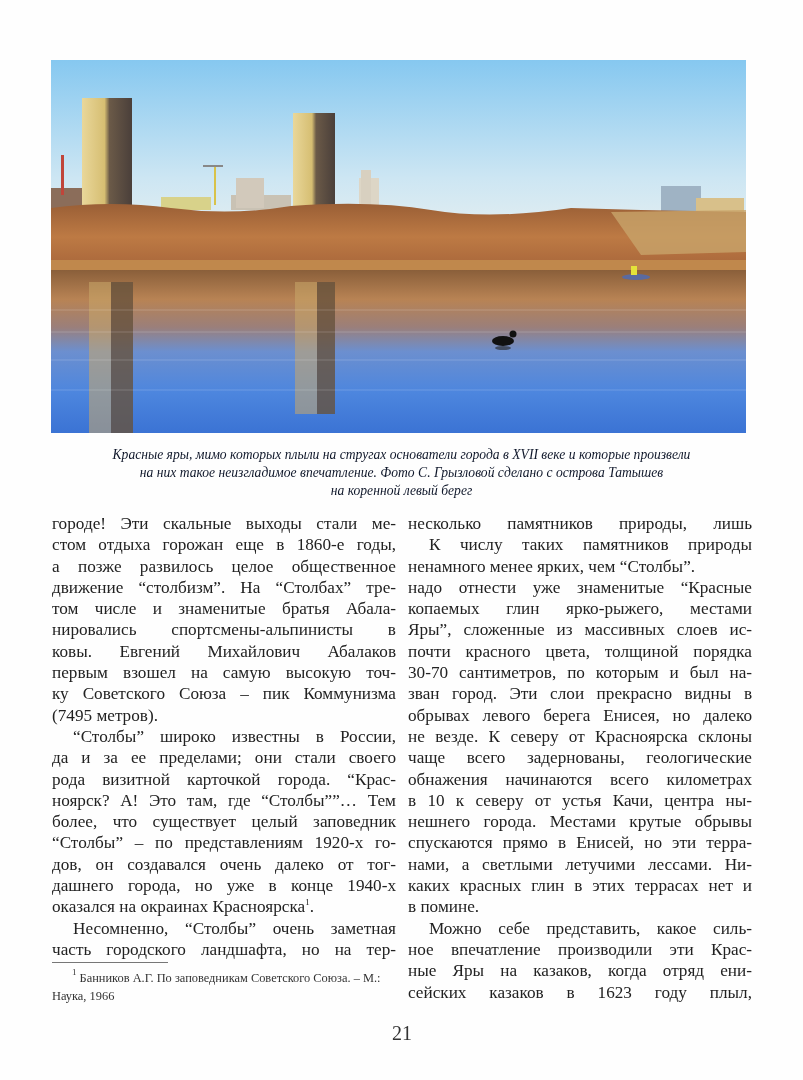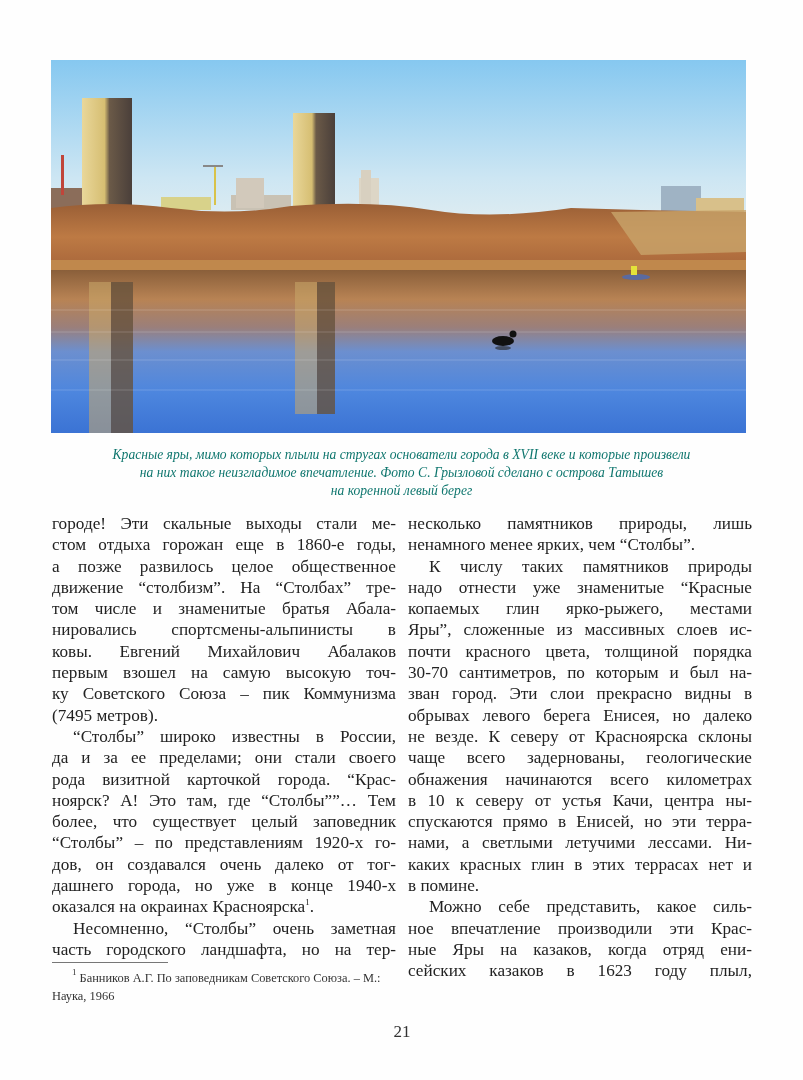--- a/index.html
+++ b/index.html
@@ -6,42 +6,42 @@
   body {
     width: 803px; height: 1080px; background: #fefefe; position: relative;
     overflow: hidden; font-family: "Liberation Serif", "DejaVu Serif", serif; color: #1e1e1e;
   }
   .photo {
     position: absolute; left: 51px; top: 60px; width: 695px; height: 373px; overflow: hidden;
   }
   .photo svg { display: block; }
   .caption {
     position: absolute; left: 40px; top: 446px; width: 723px;
-    text-align: center; font-style: italic; font-size: 13.6px; line-height: 18px; color: #0f766e;
+    text-align: center; font-style: italic; font-size: 13.6px; line-height: 18px; color: #0f172a;
   }
   .col {
     position: absolute; top: 513px; width: 344px;
     font-size: 17.2px; line-height: 21.3px; text-align: justify; color: #222;
   }
   .col-left { left: 52px; }
   .col-right { left: 408px; }
   .col .line { display: block; text-align: justify; text-align-last: justify; white-space: nowrap; }
   .col .line.last { text-align-last: left; }
   sup { font-size: 9px; vertical-align: 7px; line-height: 0; }
   .fn-rule {
     position: absolute; left: 52px; top: 962px; width: 116px; height: 1px; background: #777;
   }
   .footnote {
     position: absolute; left: 52px; top: 969px; width: 344px;
     font-size: 12.4px; line-height: 18px; color: #333; text-align: justify;
   }
   .footnote .first { text-indent: 20px; display:block; }
   .page-number {
     position: absolute; left: 380px; top: 1022px; width: 44px; text-align: center;
-    font-size: 17px; color: #333;
+    font-size: 20px; color: #333;
   }
 </style>
 </head>
 <body>
 
 <div class="photo">
   <svg width="695" height="373" viewBox="0 0 695 373">
     <defs>
       <linearGradient id="sky" x1="0" y1="0" x2="0" y2="1">
         <stop offset="0" stop-color="#86c8f0"></stop>
@@ -149,33 +149,34 @@
 </div>
 
 <div class="fn-rule"></div>
 <div class="footnote">
   <span class="first"><sup>1</sup> <span>Банников А.Г. По заповедникам Советского Союза. – М.:</span></span>
   <span>Наука, 1966</span>
 </div>
 
 <div class="col col-right">
   <span class="line">несколько памятников природы, лишь</span>
+  <span class="line" style="padding-left:21px">К числу таких памятников природы</span>
   <span class="line last">ненамного менее ярких, чем “Столбы”.</span>
-  <span class="line" style="padding-left:21px">К числу таких памятников природы</span>
   <span class="line">надо отнести уже знаменитые “Красные</span>
   <span class="line">копаемых глин ярко-рыжего, местами</span>
   <span class="line">Яры”, сложенные из массивных слоев ис-</span>
   <span class="line">почти красного цвета, толщиной порядка</span>
   <span class="line">30-70 сантиметров, по которым и был на-</span>
   <span class="line">зван город. Эти слои прекрасно видны в</span>
   <span class="line">обрывах левого берега Енисея, но далеко</span>
   <span class="line">не везде. К северу от Красноярска склоны</span>
   <span class="line">чаще всего задернованы, геологические</span>
   <span class="line">обнажения начинаются всего километрах</span>
   <span class="line">в 10 к северу от устья Качи, центра ны-</span>
+  <span class="line">нешнего города. Местами крутые обрывы</span>
   <span class="line">спускаются прямо в Енисей, но эти терра-</span>
   <span class="line">нами, а светлыми летучими лессами. Ни-</span>
   <span class="line">каких красных глин в этих террасах нет и</span>
   <span class="line last">в помине.</span>
   <span class="line" style="padding-left:21px">Можно себе представить, какое силь-</span>
   <span class="line">ное впечатление производили эти Крас-</span>
   <span class="line">ные Яры на казаков, когда отряд ени-</span>
   <span class="line">сейских казаков в 1623 году плыл,</span>
 </div>
 

